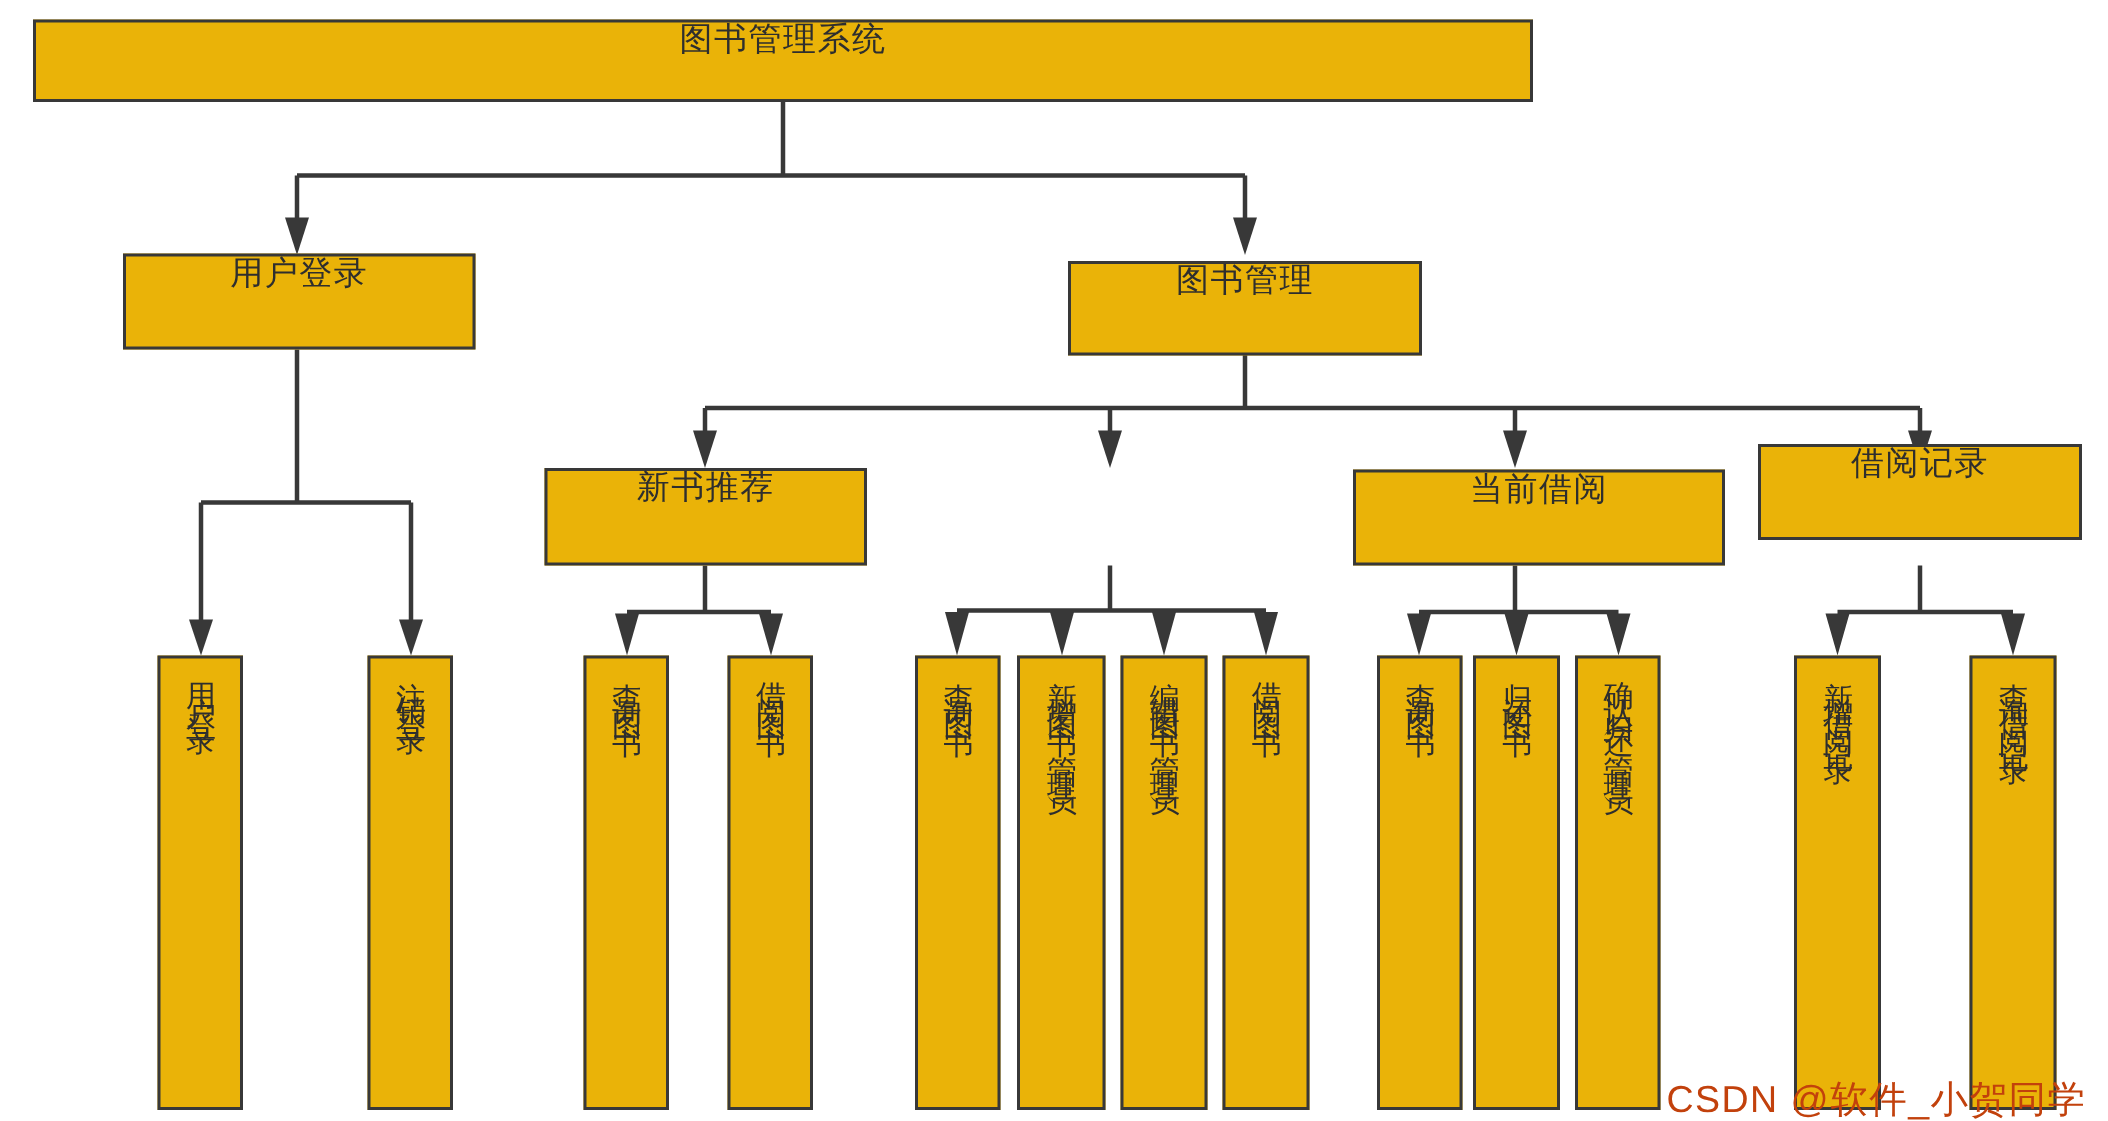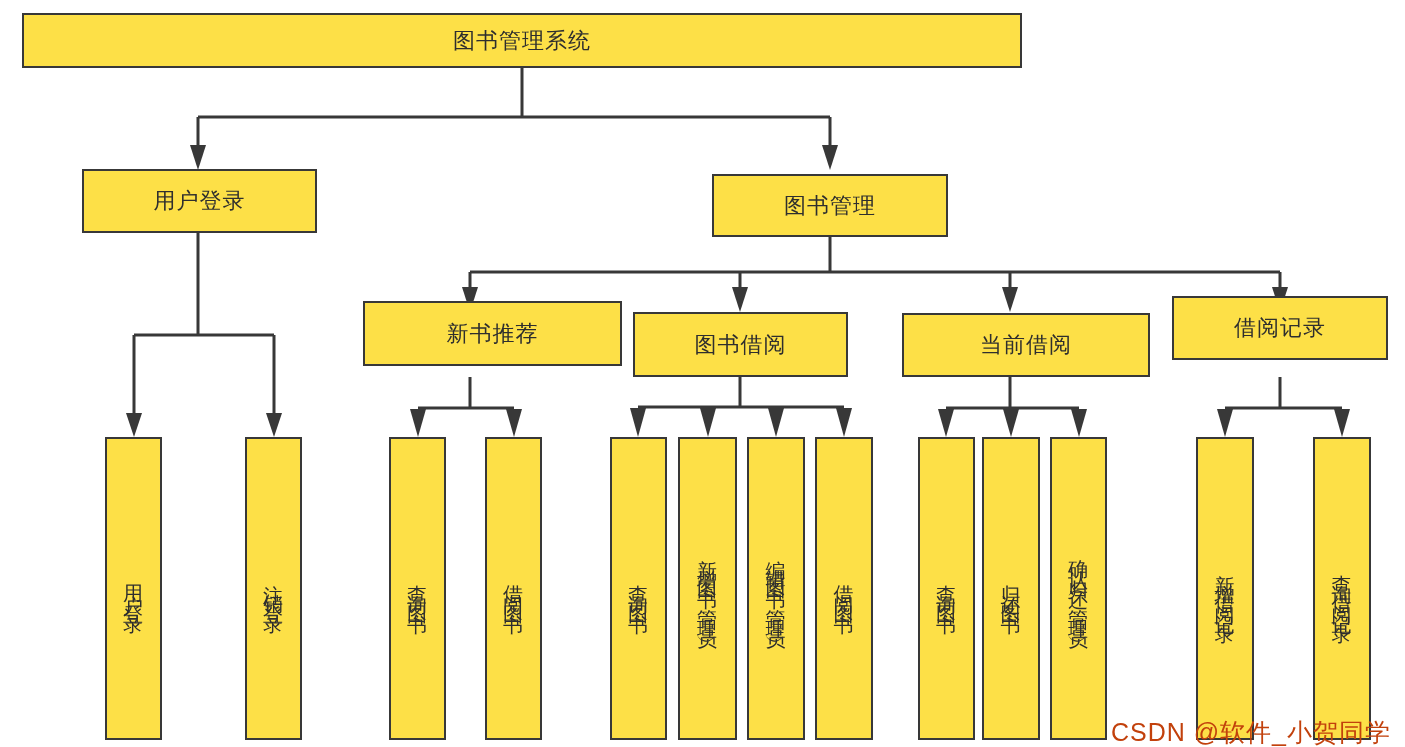--- a/index.html
+++ b/index.html
@@ -5,22 +5,22 @@
   html,body { margin:0; padding:0; background:#ffffff; }
   #canvas {
     position:relative; width:1405px; height:747px; overflow:hidden;
     background:#ffffff;
     font-family:"Liberation Sans", sans-serif;
     color:#2e2e2e;
   }
   #connectors { position:absolute; left:0; top:0; }
   .node {
     position:absolute; box-sizing:border-box;
-    border:2.5px solid #383838; background:#fde047;
-    display:flex; align-items:center; justify-content:center;
+    border:2.5px solid #383838; background:#eab308;
+    display:flex; justify-content:center;
     z-index:1;
   }
   .node.h .lbl {
     font-size:22px; letter-spacing:1px; white-space:nowrap; line-height:1;
   }
   .node.v .lbl {
     writing-mode:vertical-rl; text-orientation:mixed;
     font-size:20px; line-height:1; letter-spacing:10px;
   }
   .watermark {
@@ -77,25 +77,22 @@
     <span class="lbl">图书管理系统</span>
   </div>
 
   <div class="node h" style="left:82px;top:169px;width:235px;height:64px">
     <span class="lbl">用户登录</span>
   </div>
   <div class="node h" style="left:712px;top:174px;width:236px;height:63px">
     <span class="lbl">图书管理</span>
   </div>
 
-  <div class="node h" style="left:363px;top:301px;width:259px;height:65px">
+  <div class="node h" style="left:363px;top:312px;width:215px;height:65px">
     <span class="lbl">新书推荐</span>
-  </div>
-  <div class="node h" style="left:633px;top:312px;width:215px;height:65px">
-    <span class="lbl">图书借阅</span>
   </div>
   <div class="node h" style="left:902px;top:313px;width:248px;height:64px">
     <span class="lbl">当前借阅</span>
   </div>
   <div class="node h" style="left:1172px;top:296px;width:216px;height:64px">
     <span class="lbl">借阅记录</span>
   </div>
 
   <div class="node v" style="left:105px;top:437px;width:57px;height:303px">
     <span class="lbl">用户登录</span>

